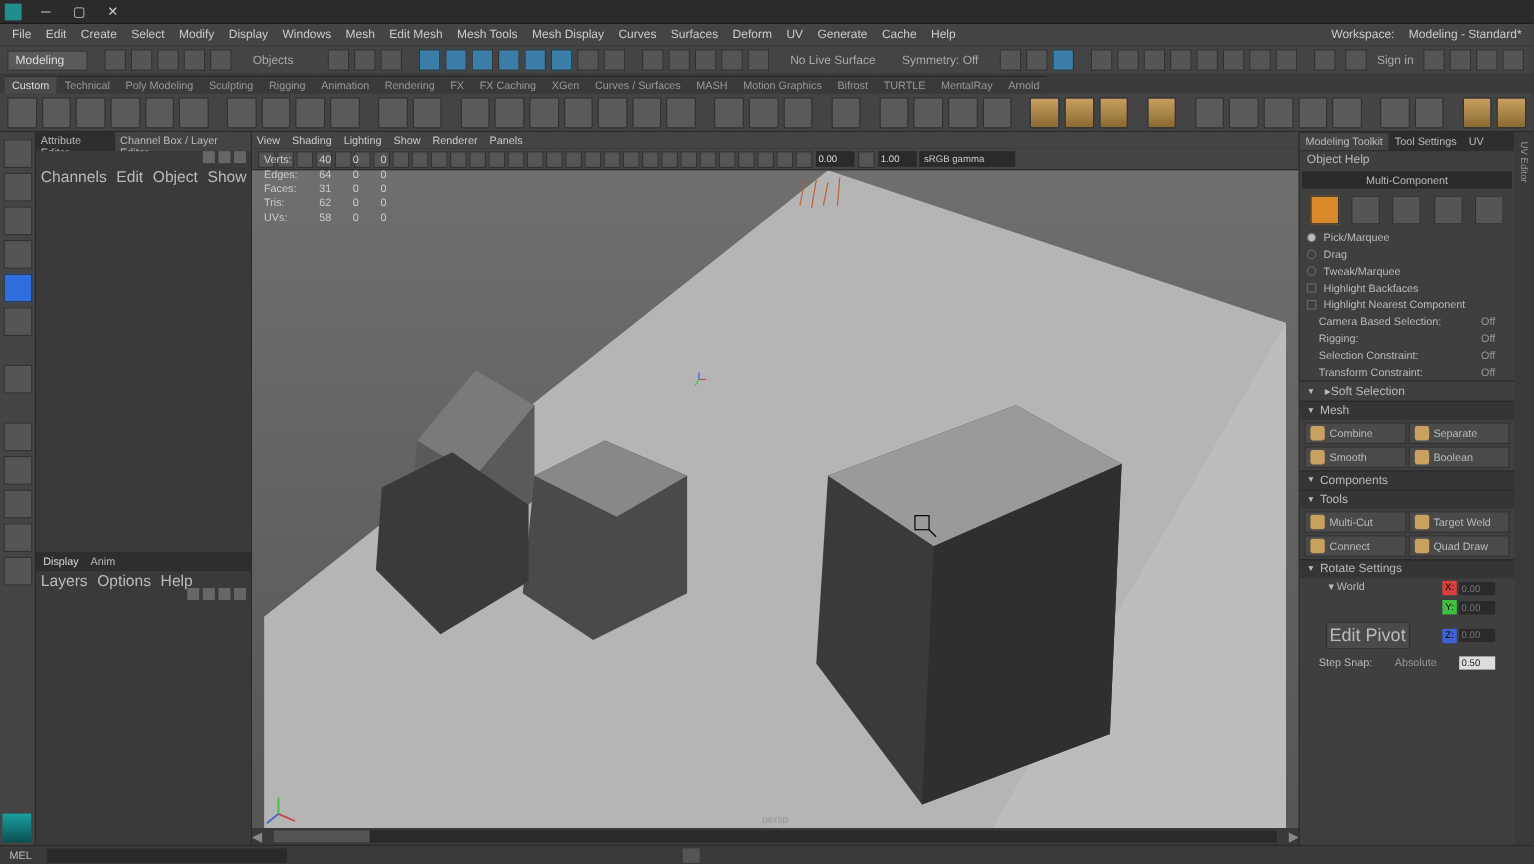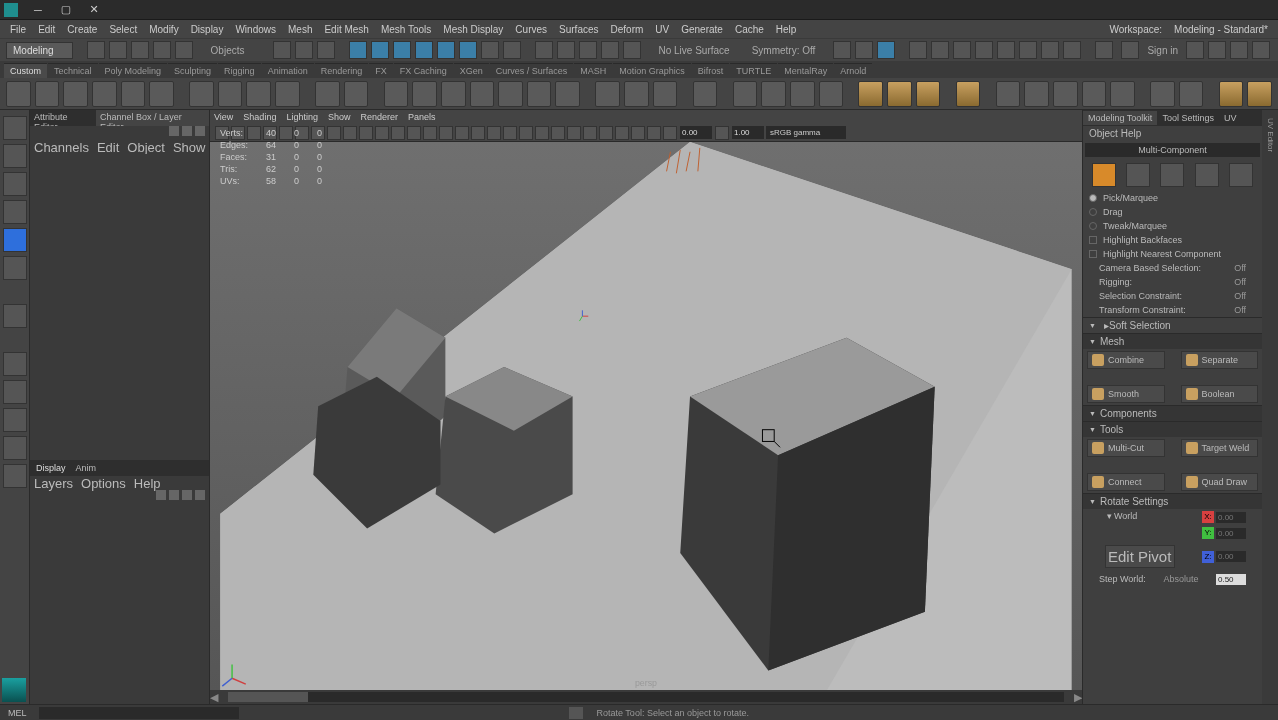--- a/index.html
+++ b/index.html
@@ -84,21 +84,21 @@
 .rightpanel .comp-icons { display: flex; justify-content: space-around; padding: 4px; }
 .rightpanel .comp-icons .ci { width: 24px; height: 24px; background: #555; border: 1px solid #333; }
 .rightpanel .comp-icons .ci.active { background: #d88a2a; }
 .rightpanel .opt { display: flex; align-items: center; padding: 2px 6px; font-size: 9px; }
 .rightpanel .opt .rb { width: 8px; height: 8px; border-radius: 50%; border: 1px solid #666; margin-right: 6px; }
 .rightpanel .opt .cb { width: 8px; height: 8px; border: 1px solid #666; margin-right: 6px; }
 .rightpanel .dd-row { display: flex; justify-content: space-between; padding: 2px 16px; font-size: 9px; }
 .rightpanel .dd-row .val { color: #999; }
 .rightpanel .collapsible { background: #353535; padding: 2px 6px; font-size: 10px; border-top: 1px solid #2a2a2a; display: flex; align-items: center; }
 .rightpanel .collapsible::before { content: "▼"; font-size: 7px; margin-right: 4px; }
-.rightpanel .btn-grid { display: grid; grid-template-columns: 1fr 1fr; gap: 16px; padding: 2px 4px; }
+.rightpanel .btn-grid { display: grid; grid-template-columns: 1fr 1fr; gap: 2px; padding: 2px 4px; }
 .rightpanel .btn-grid .gb { background: #4a4a4a; padding: 2px 4px; font-size: 9px; display: flex; align-items: center; border: 1px solid #333; }
 .rightpanel .btn-grid .gb i { width: 12px; height: 12px; background: #c8a060; margin-right: 4px; border-radius: 2px; }
 .rightpanel .axis { width: 12px; height: 12px; font-size: 8px; text-align: center; line-height: 12px; color: #000; margin-right: 2px; }
 .rightpanel .axis.x { background: #d84040; }
 .rightpanel .axis.y { background: #40c040; }
 .rightpanel .axis.z { background: #4060d8; }
 .rightpanel .axisval { width: 30px; background: #2a2a2a; font-size: 8px; padding: 1px 2px; color: #777; }
 .rightpanel .edit-pivot { background: #4a4a4a; padding: 2px; text-align: left; font-size: 15px; margin: 2px 6px; border: 1px solid #333; }
 
 
@@ -545,21 +545,21 @@
         </span>
       </div>
     <div class="dd-row">
       <span class="edit-pivot" style="flex:0 0 70px">Edit Pivot</span>
       <span style="display:flex;align-items:center">
           <span class="axis z">Z:</span>
           <span class="axisval">0.00</span>
         </span>
     </div>
     <div class="dd-row">
-      <span>Step World:</span>
+      <span>Step Snap:</span>
       <span class="val">Absolute</span>
       <span class="axisval" style="background:#ddd;color:#222">0.50</span>
     </div>
   </div>
 
   <div class="far-right">
     <span>UV Editor</span>
   </div>
 
 </div>
@@ -599,16 +599,15 @@
         </tr>
   </tbody>
     </table>
 </div>
 
 <div class="statusbar">
   <span class="mel">MEL</span>
   <div class="cmdline"></div>
   <div style="flex:0 0 320px"></div>
   <div style="width:14px;height:12px;background:#555;margin:0 6px"></div>
-  <span class="helpline">Rotate Tool: Select an object to rotate.</span>
 </div>
 
 <div class="splash"></div>
 
 </body></html>

